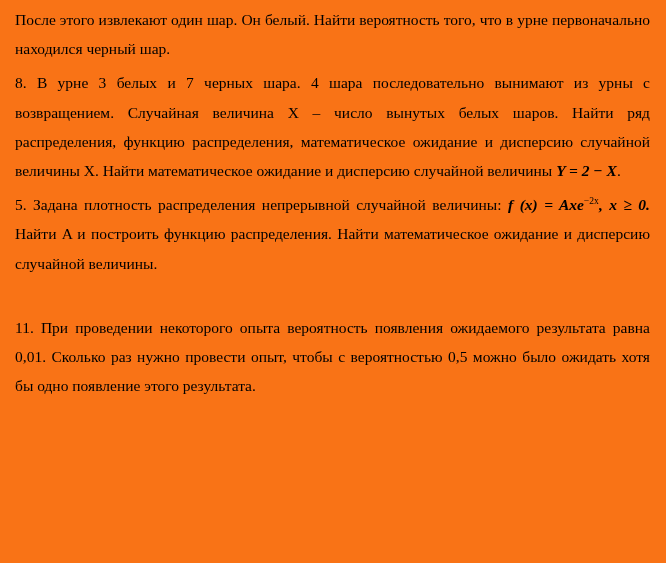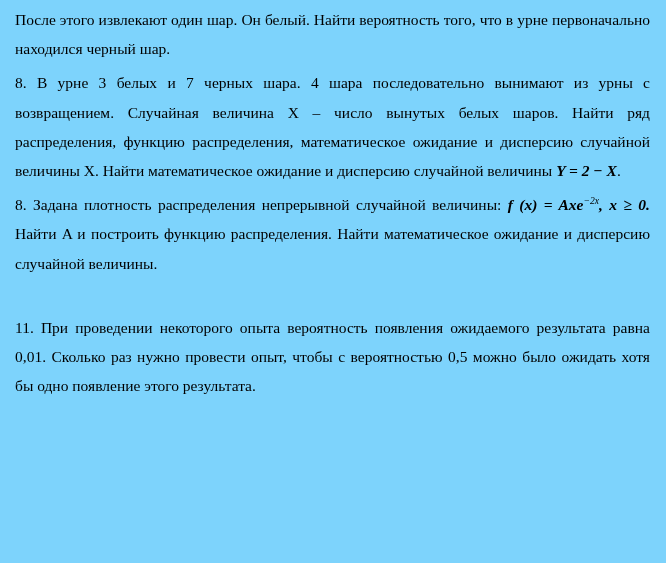--- a/index.html
+++ b/index.html
@@ -4,53 +4,52 @@
 <style>
   * { box-sizing: border-box; }
   html, body {
     margin: 0;
     padding: 0;
     background: #ffffff;
   }
   .page {
     width: 666px;
     height: 563px;
-    background: #7dd3fc;
+    background: #f97316;
     padding: 5px 16px 0 15px;
     font-family: "Liberation Serif", "DejaVu Serif", serif;
     font-size: 15.5px;
     line-height: 29.2px;
     color: #000000;
     overflow: hidden;
   }
   .para {
     margin: 0 0 5px 0;
     text-align: justify;
   }
   .para:last-child { margin-bottom: 0; margin-top: 35px; }
   .math {
     font-style: italic;
     font-family: "Liberation Serif", "DejaVu Serif", serif;
     font-weight: bold;
   }
   .msup {
-    font-style: italic;
     font-size: 0.62em;
     vertical-align: super;
     line-height: 0;
   }
 </style>
 </head>
 <body>
 
 <div class="page">
 
   <p class="para"><span>После этого извлекают один шар. Он белый. Найти вероятность того, что в урне первоначально находился черный шар.</span></p>
 
 
   <p class="para"><span>8. В урне 3 белых и 7 черных шара. 4 шара последовательно вынимают из урны с возвращением. Случайная величина X – число вынутых белых шаров. Найти ряд распределения, функцию распределения, математическое ожидание и дисперсию случайной величины X. Найти математическое ожидание и дисперсию случайной величины </span><span class="math">Y = 2 − X</span><span>.</span></p>
 
-  <p class="para"><span>8. Задана плотность распределения непрерывной случайной величины: </span><span class="math">f (x) = Axe</span><span class="msup">−2x</span><span class="math">, x ≥ 0.</span><span> Найти A и построить функцию распределения. Найти математическое ожидание и дисперсию случайной величины.</span></p>
+  <p class="para"><span>5. Задана плотность распределения непрерывной случайной величины: </span><span class="math">f (x) = Axe</span><span class="msup">−2x</span><span class="math">, x ≥ 0.</span><span> Найти A и построить функцию распределения. Найти математическое ожидание и дисперсию случайной величины.</span></p>
 
 
   <p class="para"><span>11. При проведении некоторого опыта вероятность появления ожидаемого результата равна 0,01. Сколько раз нужно провести опыт, чтобы с вероятностью 0,5 можно было ожидать хотя бы одно появление этого результата.</span></p>
 
 </div>
 
 </body></html>

